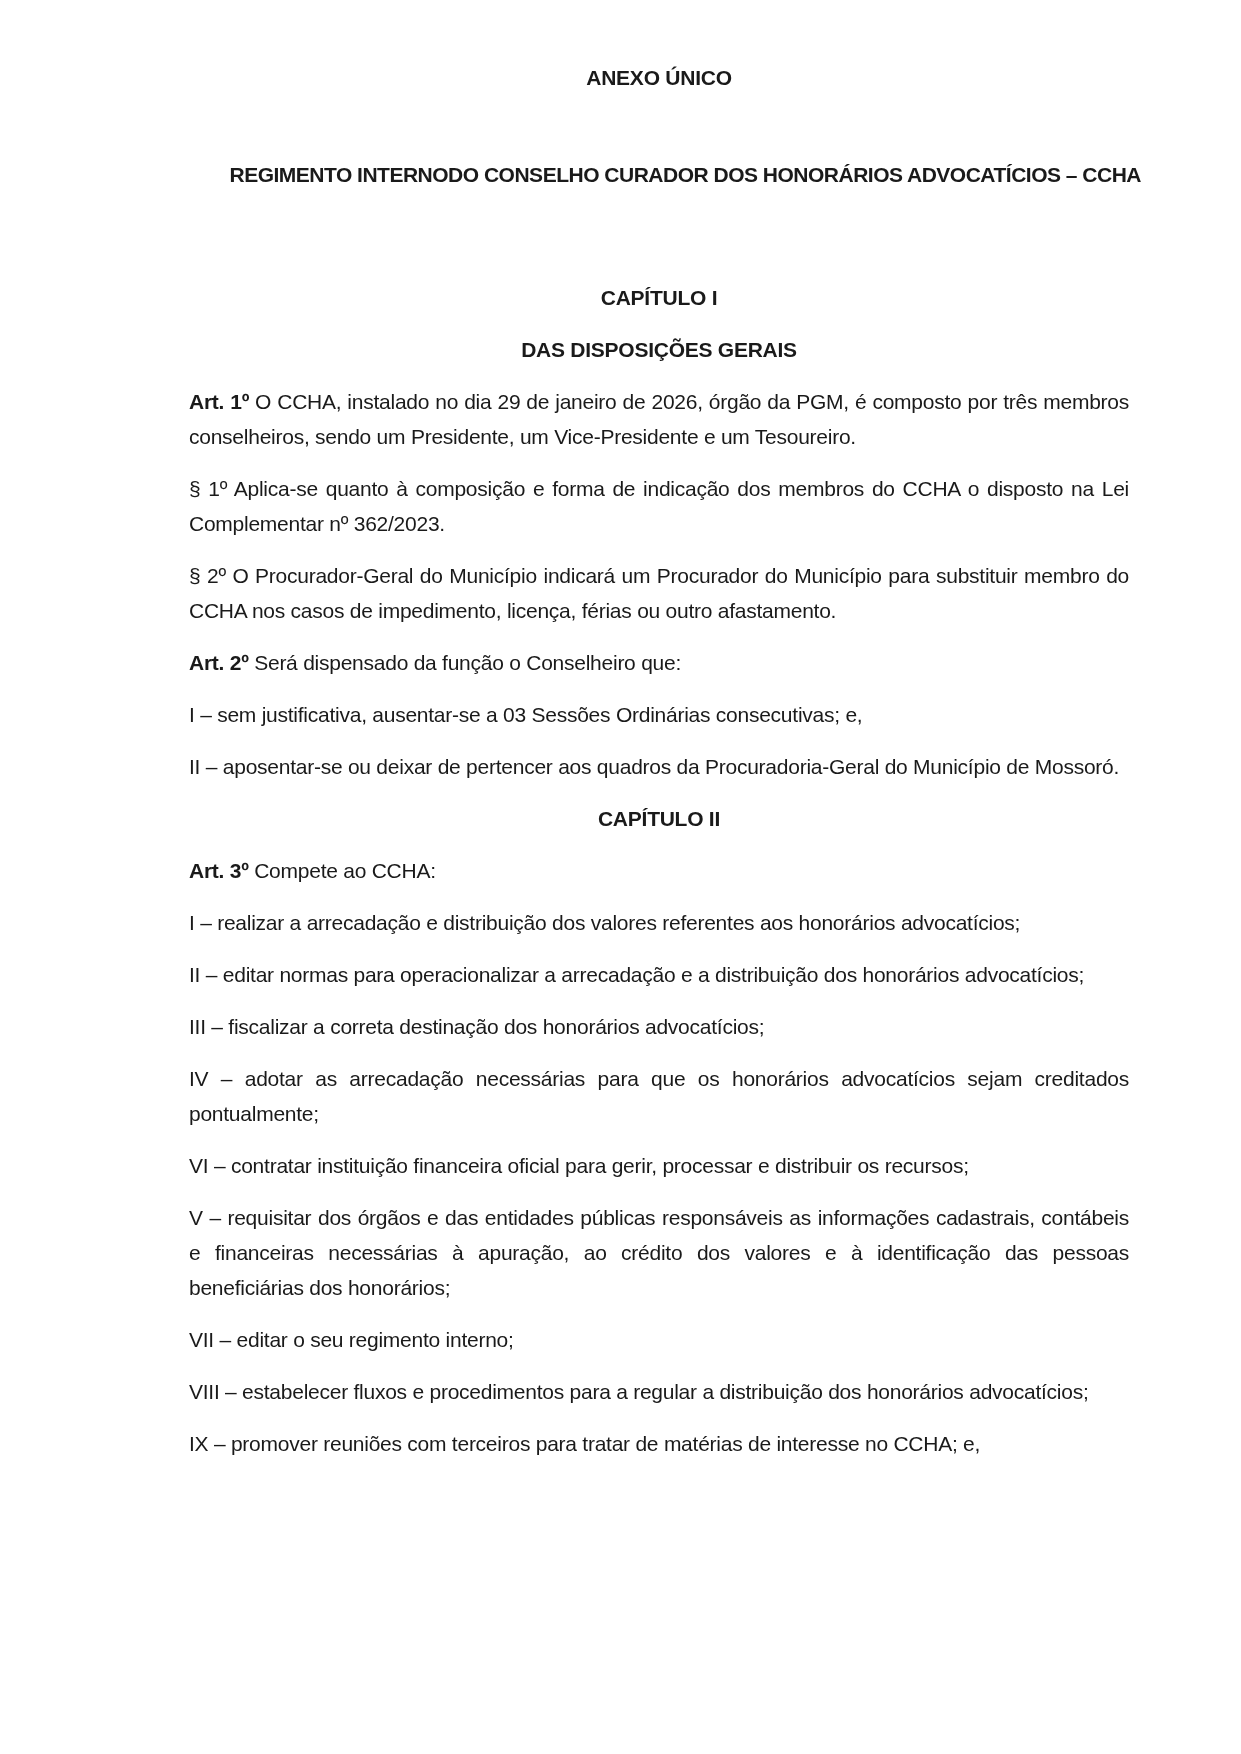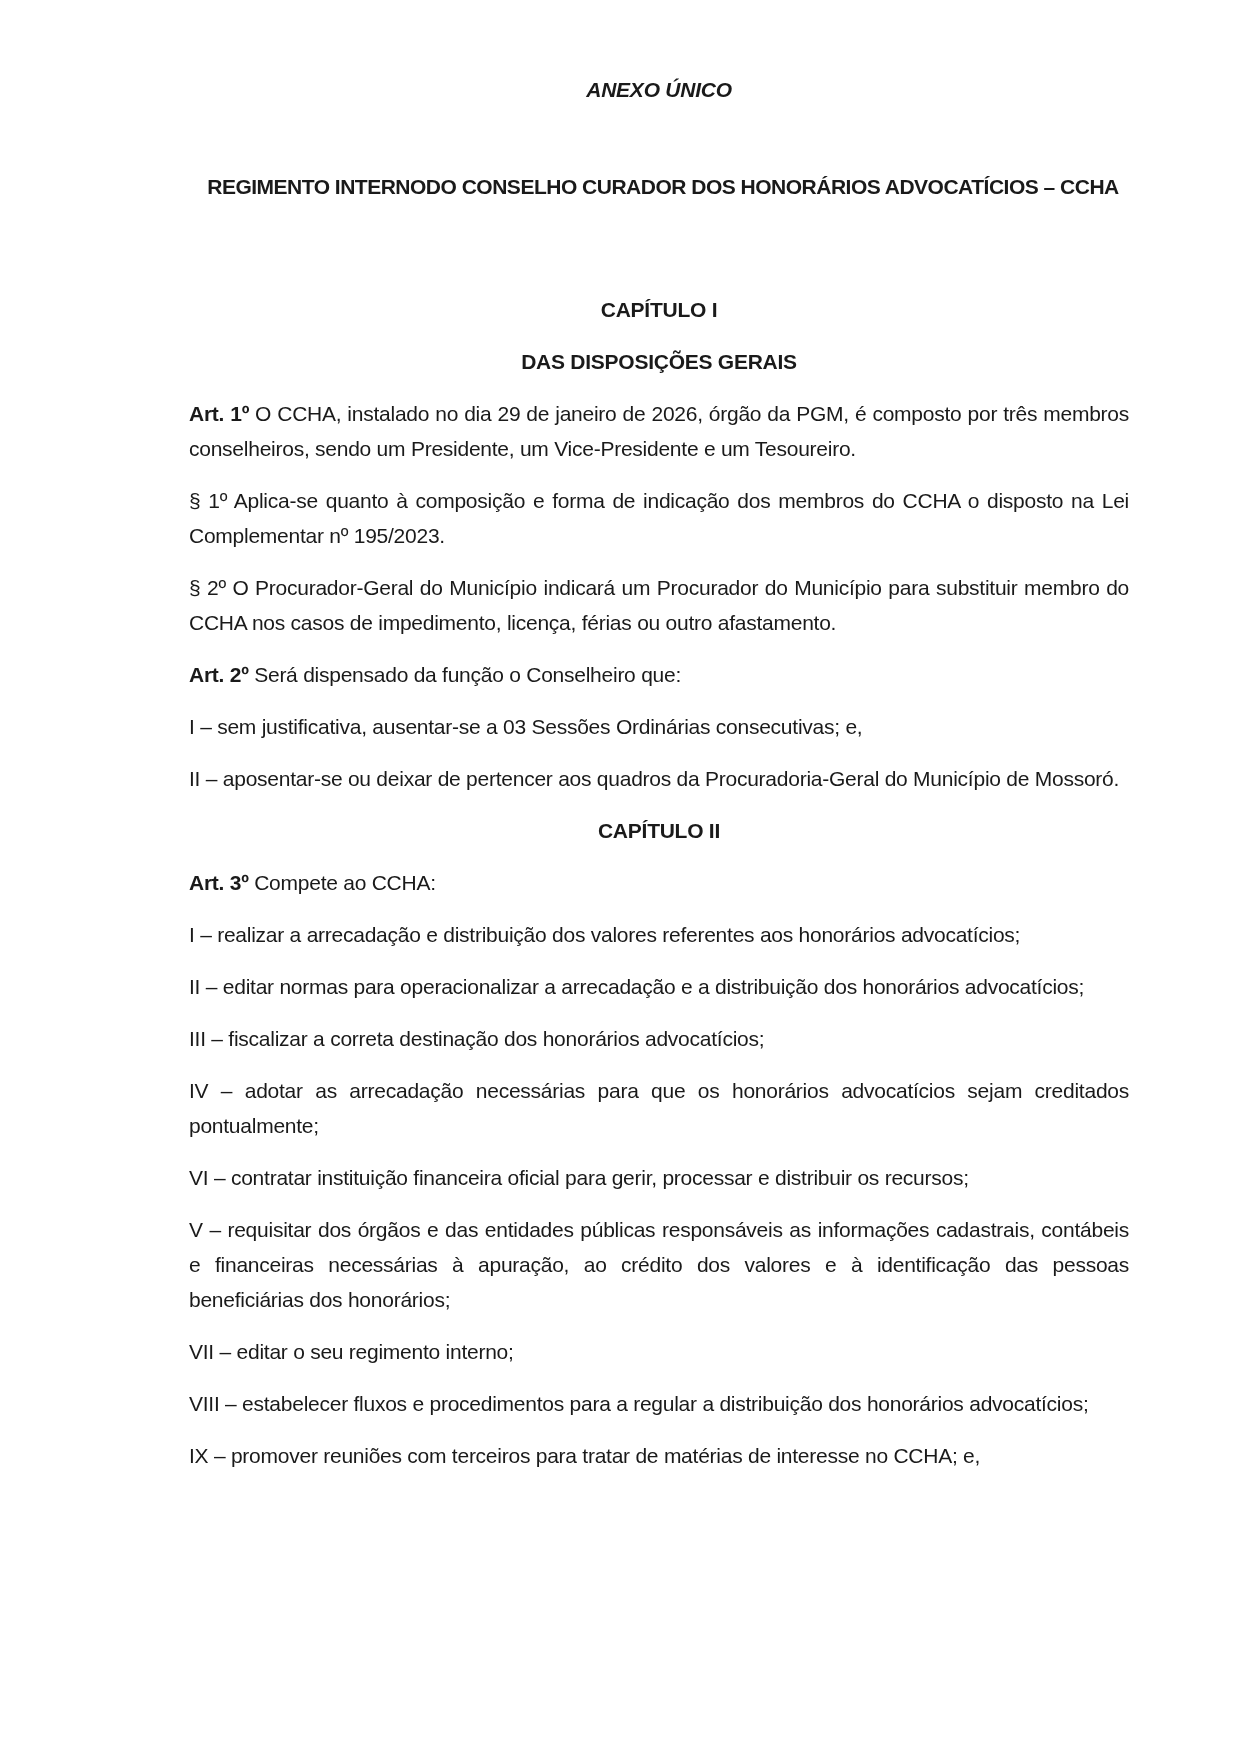--- a/index.html
+++ b/index.html
@@ -8,42 +8,42 @@
       position: absolute; left: 0; top: 0; width: 1241px; height: 1754px;
       background: #ffffff; color: #1a1a1a;
       font-family: "Liberation Sans", "DejaVu Sans", sans-serif;
     }
     .content {
       position: absolute; left: 177px; top: 56px; width: 964px;
       font-size: 21px; line-height: 35px;
       letter-spacing: -0.25px;
     }
     .center { text-align: center; font-weight: bold; }
-    .title-annex { margin: 16px; font-style: italic; }
-    .title-reg { margin: 62px 0 0 8px; text-align: center; white-space: nowrap; letter-spacing: -0.5px; }
+    .title-annex { margin: 4px; }
+    .title-reg { margin: 62px 0 0 8px; text-align: right; white-space: nowrap; letter-spacing: -0.5px; }
     .chap { margin: 0; }
     p { margin: 12px; text-align: justify; }
     .gap-s { margin-top: 17px; }
     .gap-l { margin-top: 88px; }
     b { font-weight: bold; }
   </style>
 </head>
 <body>
 
 <div class="page">
   <div class="content">
 
     <div class="center title-annex">ANEXO ÚNICO</div>
     <div class="center title-reg">REGIMENTO INTERNODO CONSELHO CURADOR DOS HONORÁRIOS ADVOCATÍCIOS – CCHA</div>
 
     <div class="center chap gap-l">CAPÍTULO I</div>
     <div class="center chap gap-s">DAS DISPOSIÇÕES GERAIS</div>
 
     <p class="gap-s"><b>Art. 1º</b><span> O CCHA, instalado no dia 29 de janeiro de 2026, órgão da PGM, é composto por três membros conselheiros, sendo um Presidente, um Vice-Presidente e um Tesoureiro.</span></p>
-    <p class="gap-s">§ 1º Aplica-se quanto à composição e forma de indicação dos membros do CCHA o disposto na Lei Complementar nº 195/2023.</p>
+    <p class="gap-s">§ 1º Aplica-se quanto à composição e forma de indicação dos membros do CCHA o disposto na Lei Complementar nº 362/2023.</p>
     <p class="gap-s">§ 2º O Procurador-Geral do Município indicará um Procurador do Município para substituir membro do CCHA nos casos de impedimento, licença, férias ou outro afastamento.</p>
 
     <p class="gap-s"><b>Art. 2º</b><span> Será dispensado da função o Conselheiro que:</span></p>
     <p class="gap-s">I – sem justificativa, ausentar-se a 03 Sessões Ordinárias consecutivas; e,</p>
     <p class="gap-s">II – aposentar-se ou deixar de pertencer aos quadros da Procuradoria-Geral do Município de Mossoró.</p>
 
     <div class="center chap gap-s">CAPÍTULO II</div>
 
     <p class="gap-s"><b>Art. 3º</b><span> Compete ao CCHA:</span></p>
     <p class="gap-s">I – realizar a arrecadação e distribuição dos valores referentes aos honorários advocatícios;</p>

